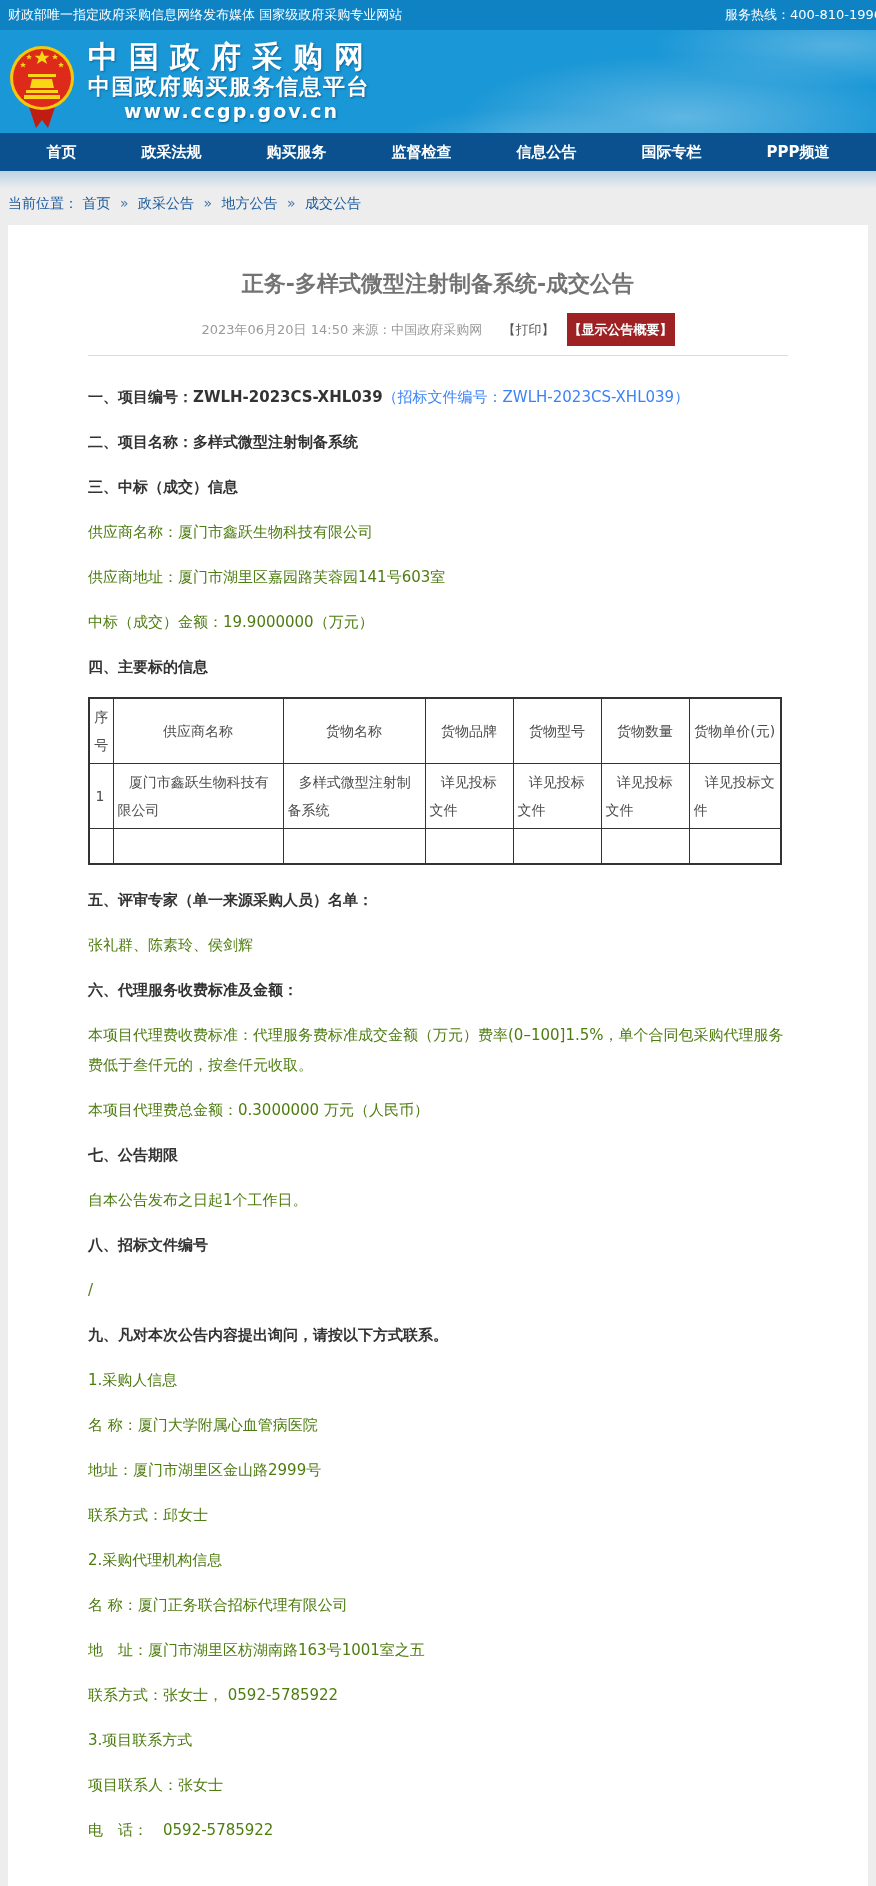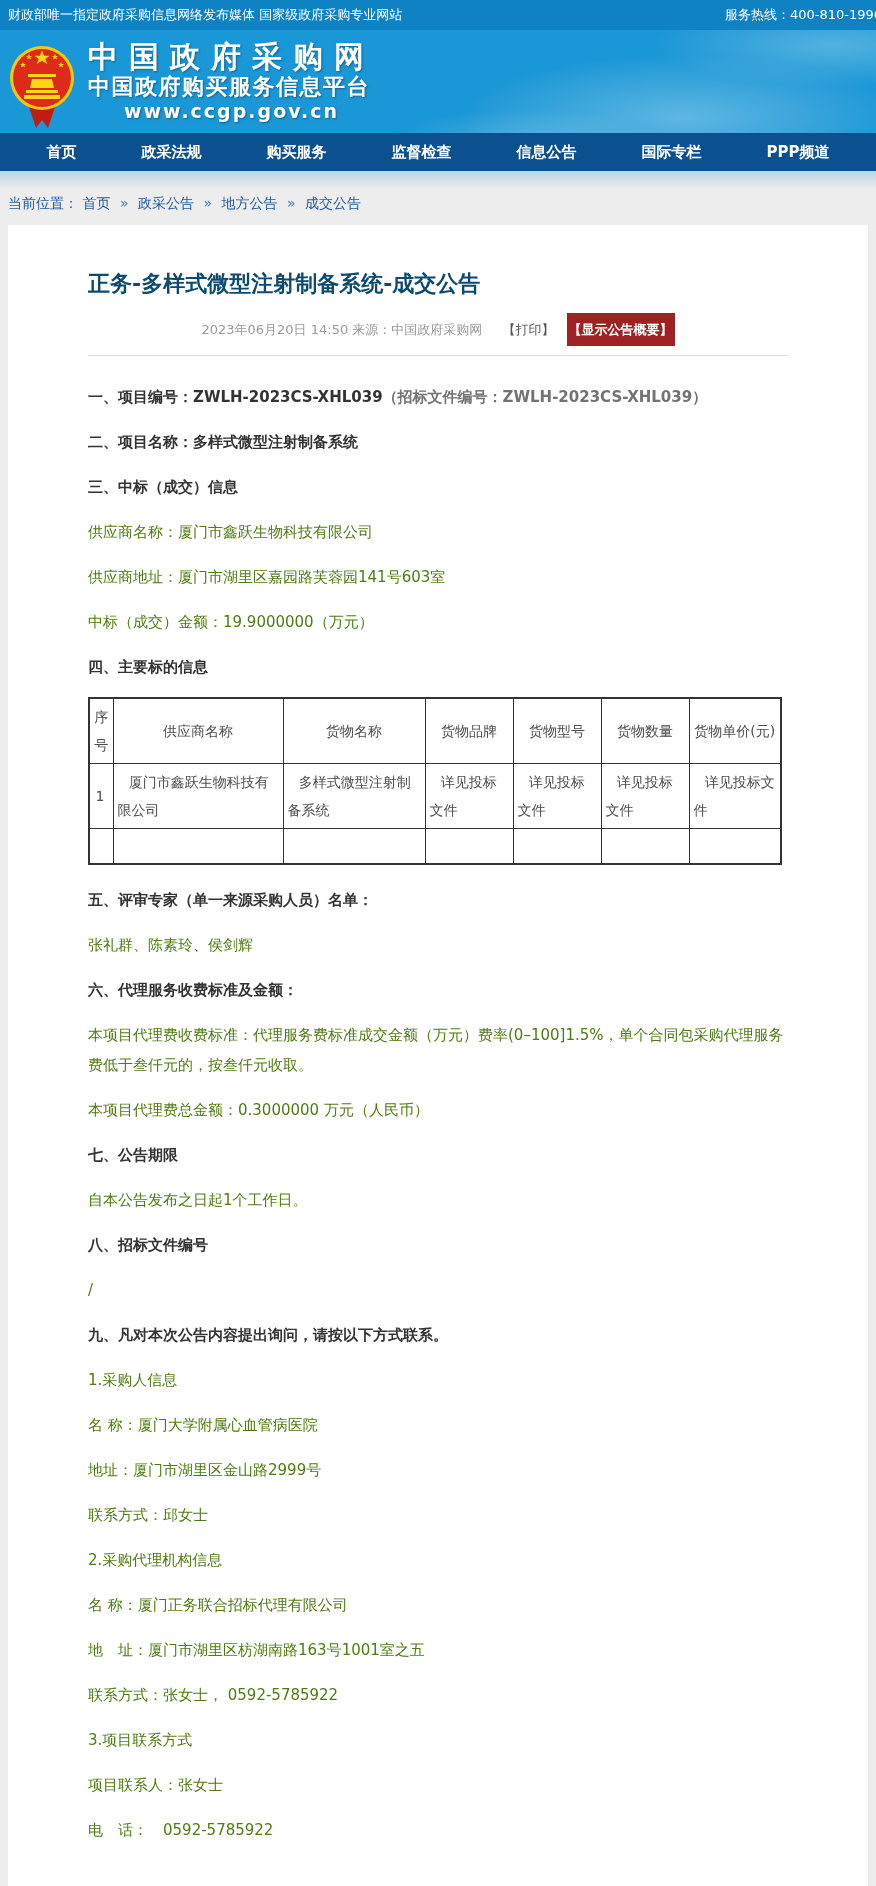--- a/index.html
+++ b/index.html
@@ -50,39 +50,39 @@
     padding:6px 8px 12px; font-size:14px; color:#1d5a9b;
   }
   .breadcrumb a { color:#1d5a9b; text-decoration:none; cursor:pointer; }
   .crumb-sep { margin:0 5px; color:#4577a8; }
   
   .page {
     background:#fff; margin:0 8px; padding:32px 80px 40px; min-height:1540px;
     box-sizing:border-box;
   }
   .doc-title {
-    text-align:left; font-size:22px; font-weight:bold; color:#0c4a6e;
+    text-align:center; font-size:22px; font-weight:bold; color:#737373;
     margin:12px 0 0; line-height:30px;
   }
   .doc-meta {
     text-align:center; font-size:13px; color:#9a9a9a; margin-top:22px; line-height:18px;
   }
   .doc-meta .print-btn { color:#555; margin-left:16px; cursor:pointer; }
   .doc-meta .summary-btn {
     background:#9e2123; color:#fff; font-weight:bold; padding:9px 2px;
     margin-left:8px; cursor:pointer;
   }
   .divider { border-bottom:1px solid #dcdcdc; margin-top:16px; }
   
   .article { padding-top:26px; }
   .article p {
     margin:0 0 15px; font-size:15px; line-height:30px; color:#4d7c0f;
   }
   .article p.hd { font-weight:bold; color:#333; }
-  .article p.hd .normal { font-weight:bold; color:#737373;margin-top:40px; }
+  .article p.hd .normal { font-weight:normal; color:#3b82f6;margin-top:40px; }
   
   table.goods {
     border-collapse:collapse; table-layout:fixed; width:649px;
     margin:8px 0 20px; font-size:14px; color:#4d4d4d;
     border:2px solid #333;
   }
   table.goods th, table.goods td {
     border:1px solid #333; padding:4px 4px; line-height:28px;
     font-weight:normal; vertical-align:middle; overflow:hidden;
   }

